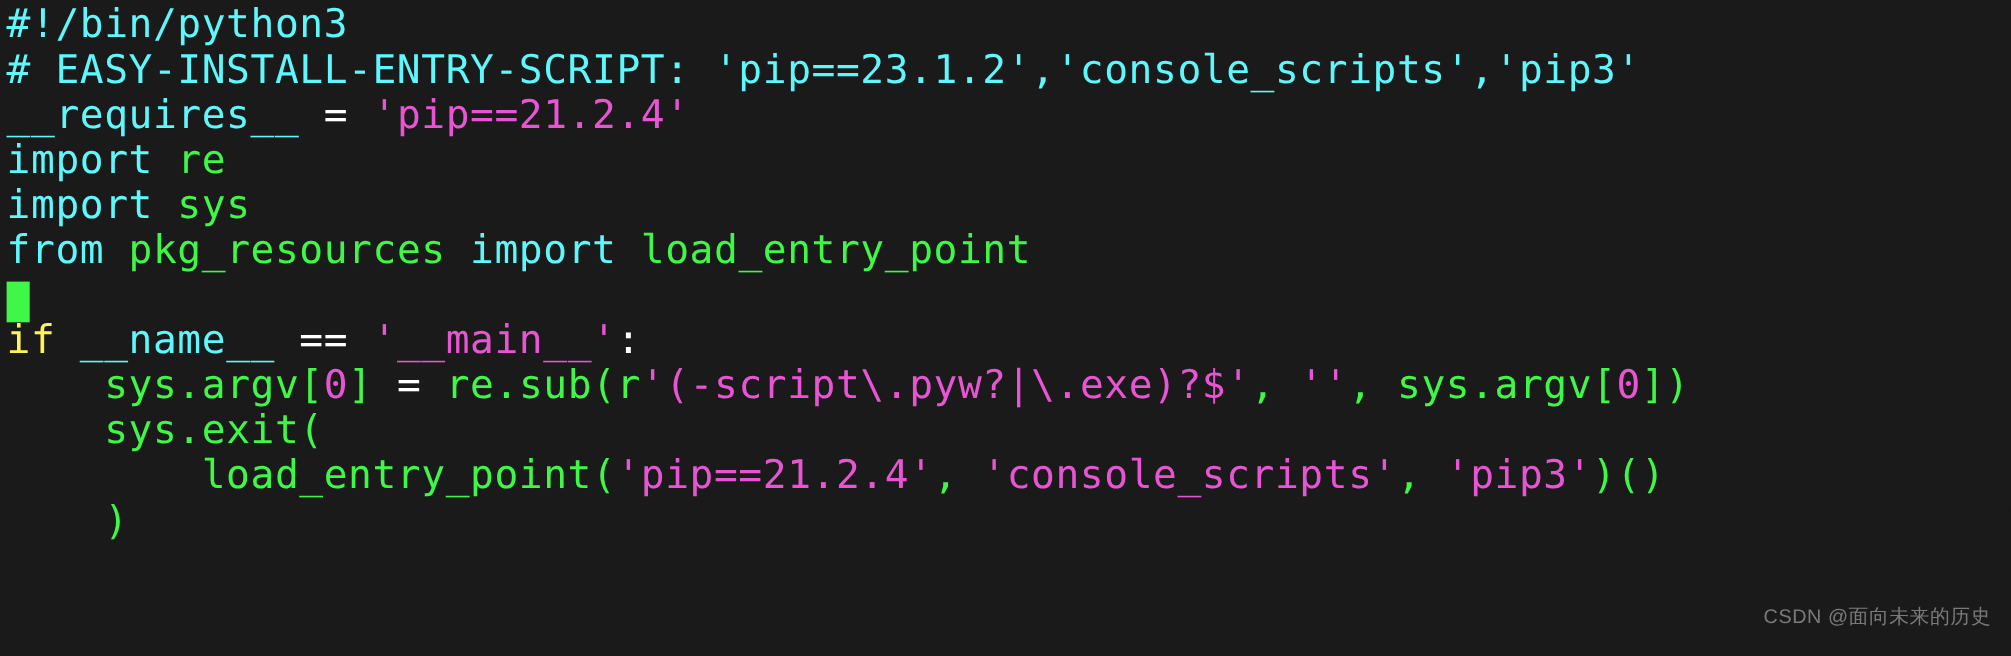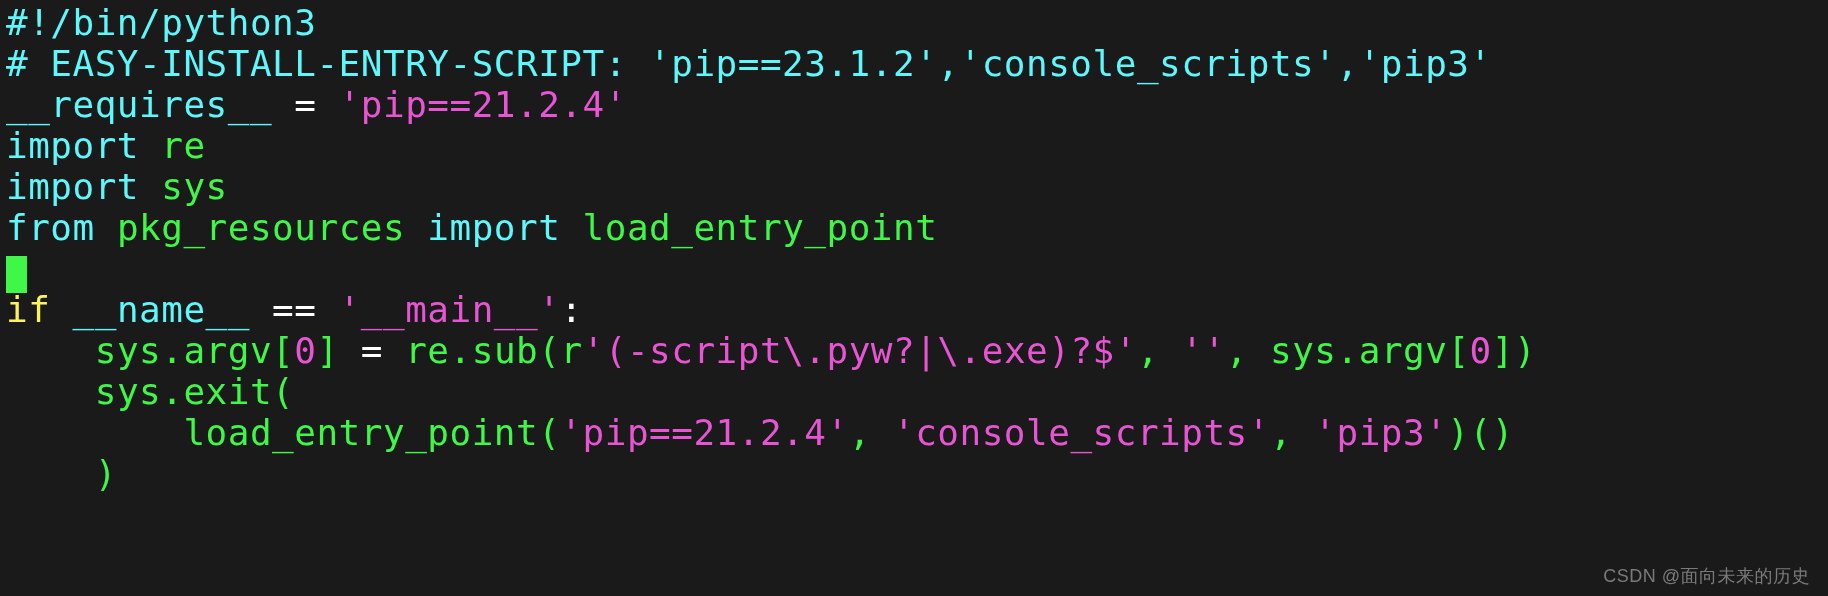--- a/index.html
+++ b/index.html
@@ -30,21 +30,21 @@
     display: inline-block;
     width: 0.58em;
     height: 1.02em;
     background: #3ff747;
     vertical-align: text-bottom;
     transform: translateY(4px);
   }
   .watermark {
     position: absolute;
     right: 18px;
-    bottom: 8px;
+    bottom: 24px;
     font-family: "PingFang SC","Microsoft YaHei",sans-serif;
     font-size: 18px;
     color: #9a9a9a;
     opacity: 0.75;
     letter-spacing: 0.5px;
   }
 </style>
 </head>
 <body>
 

